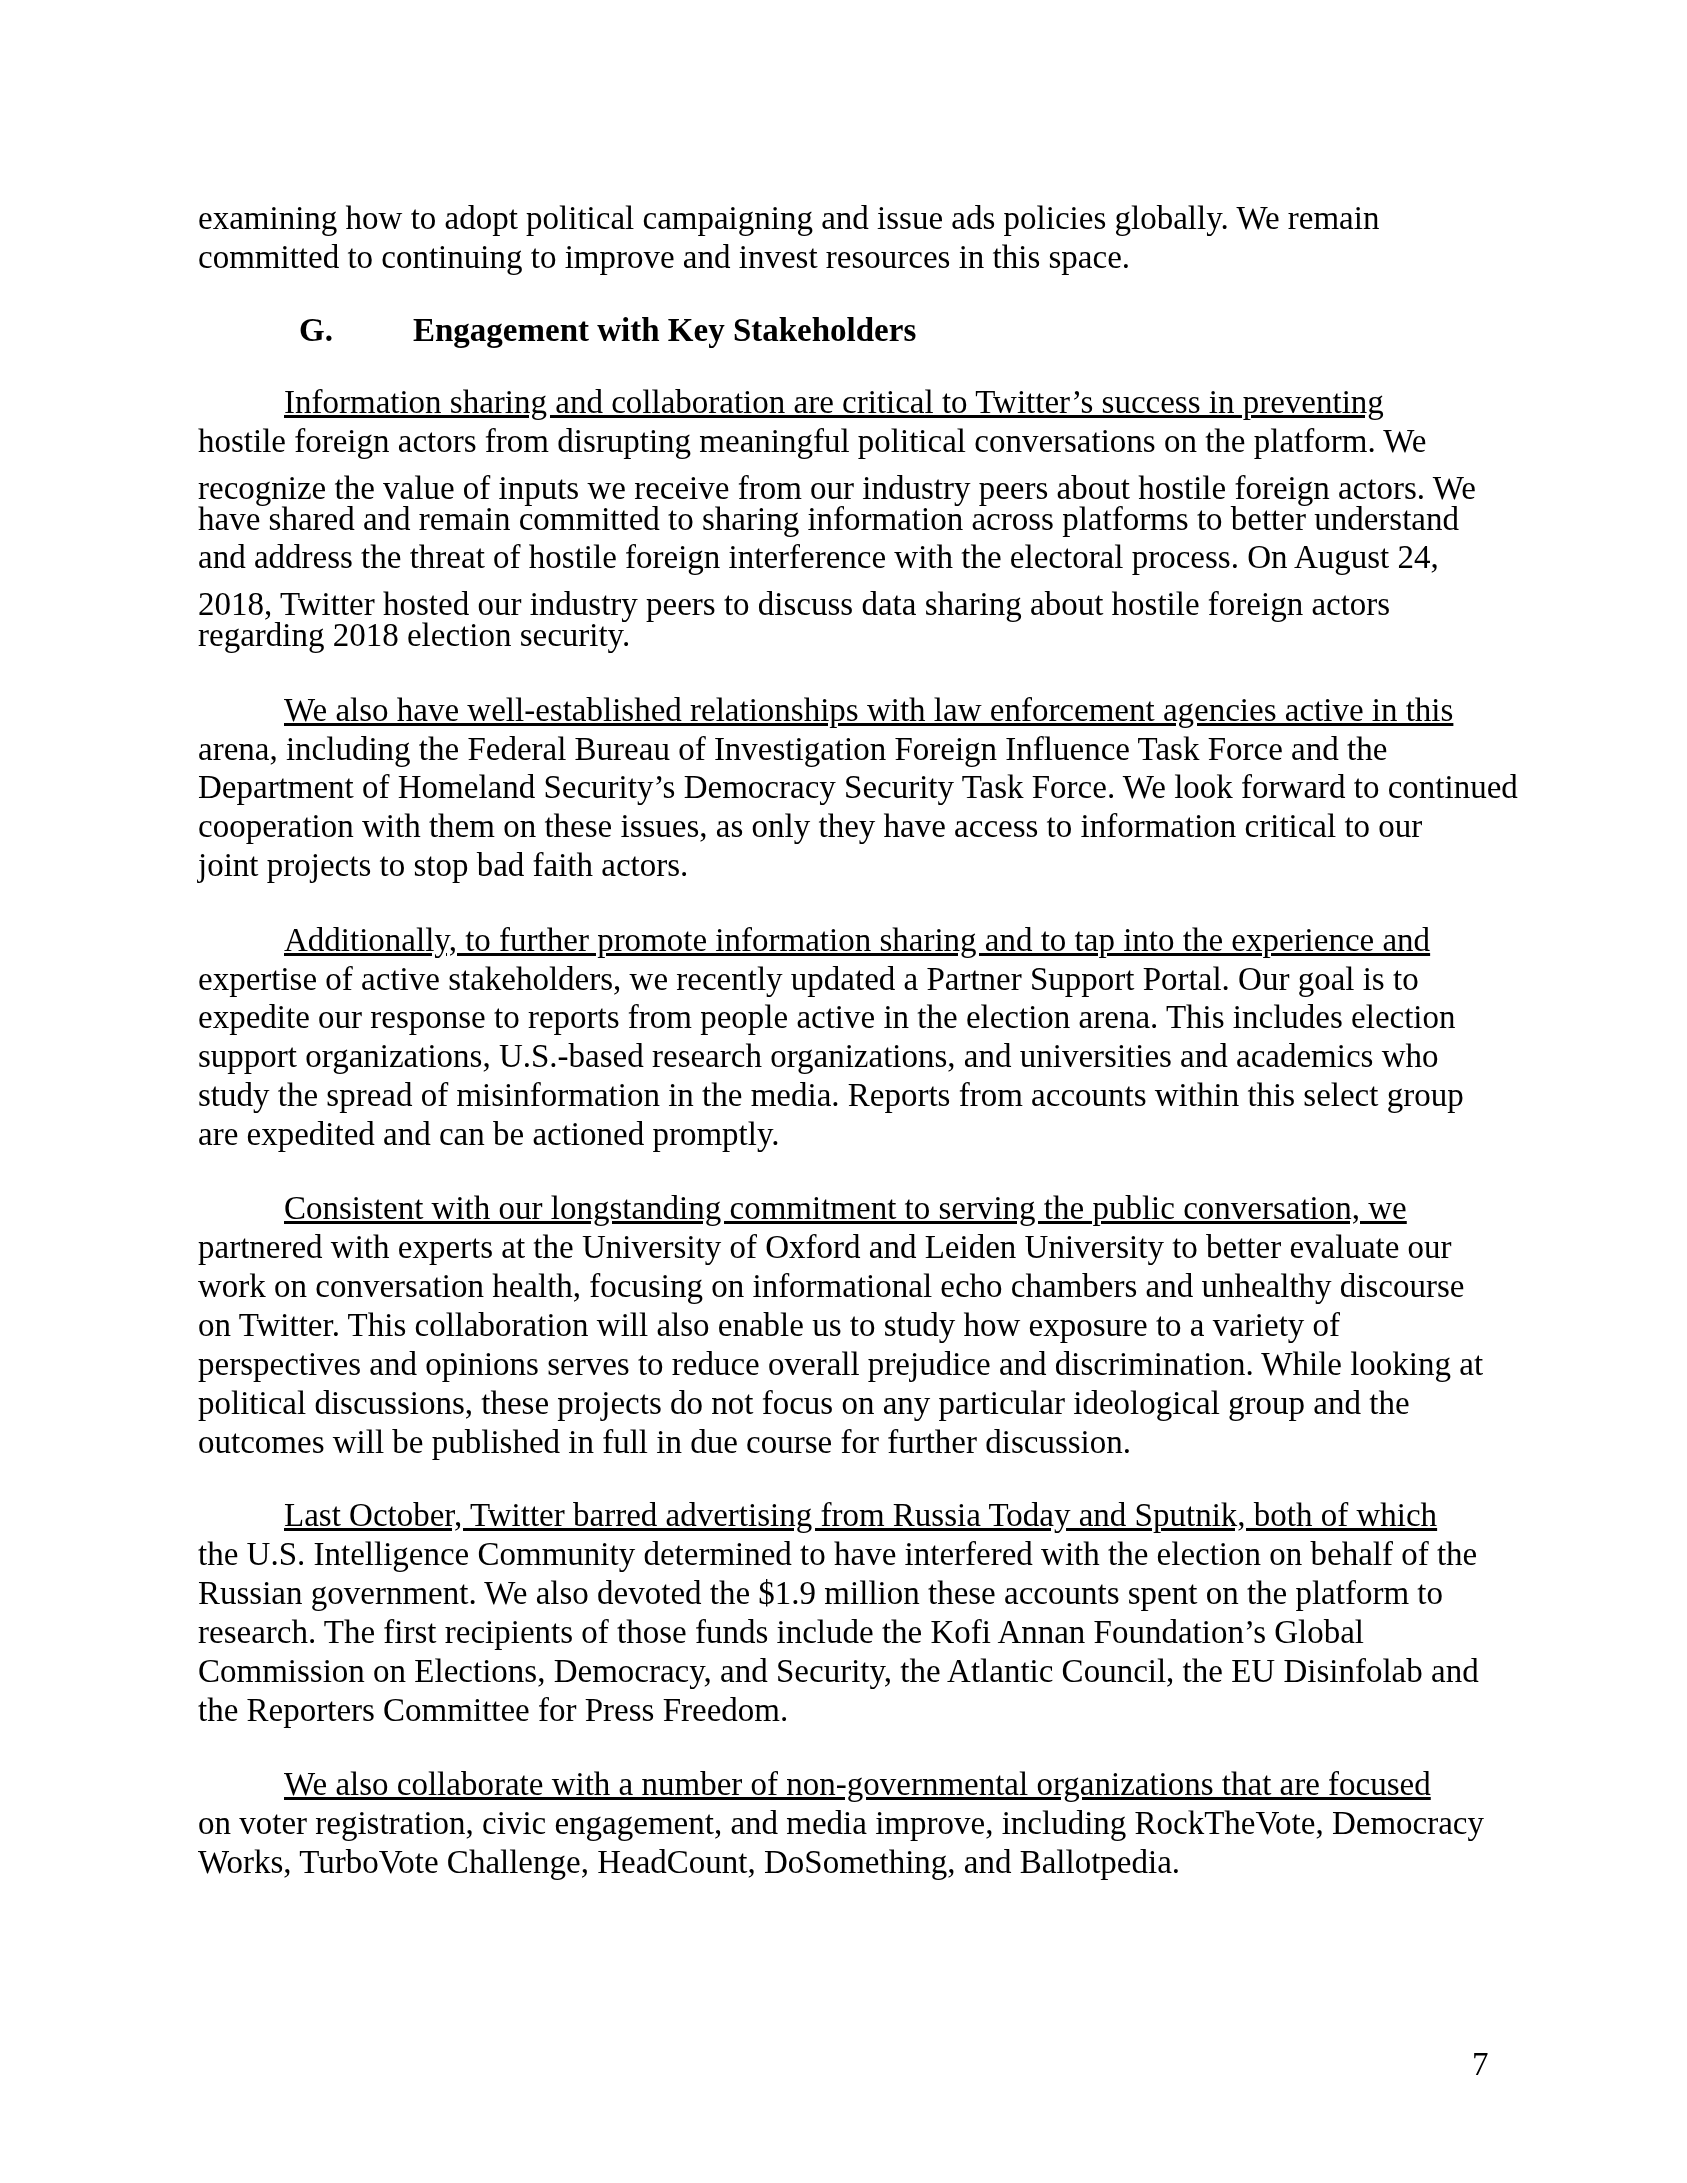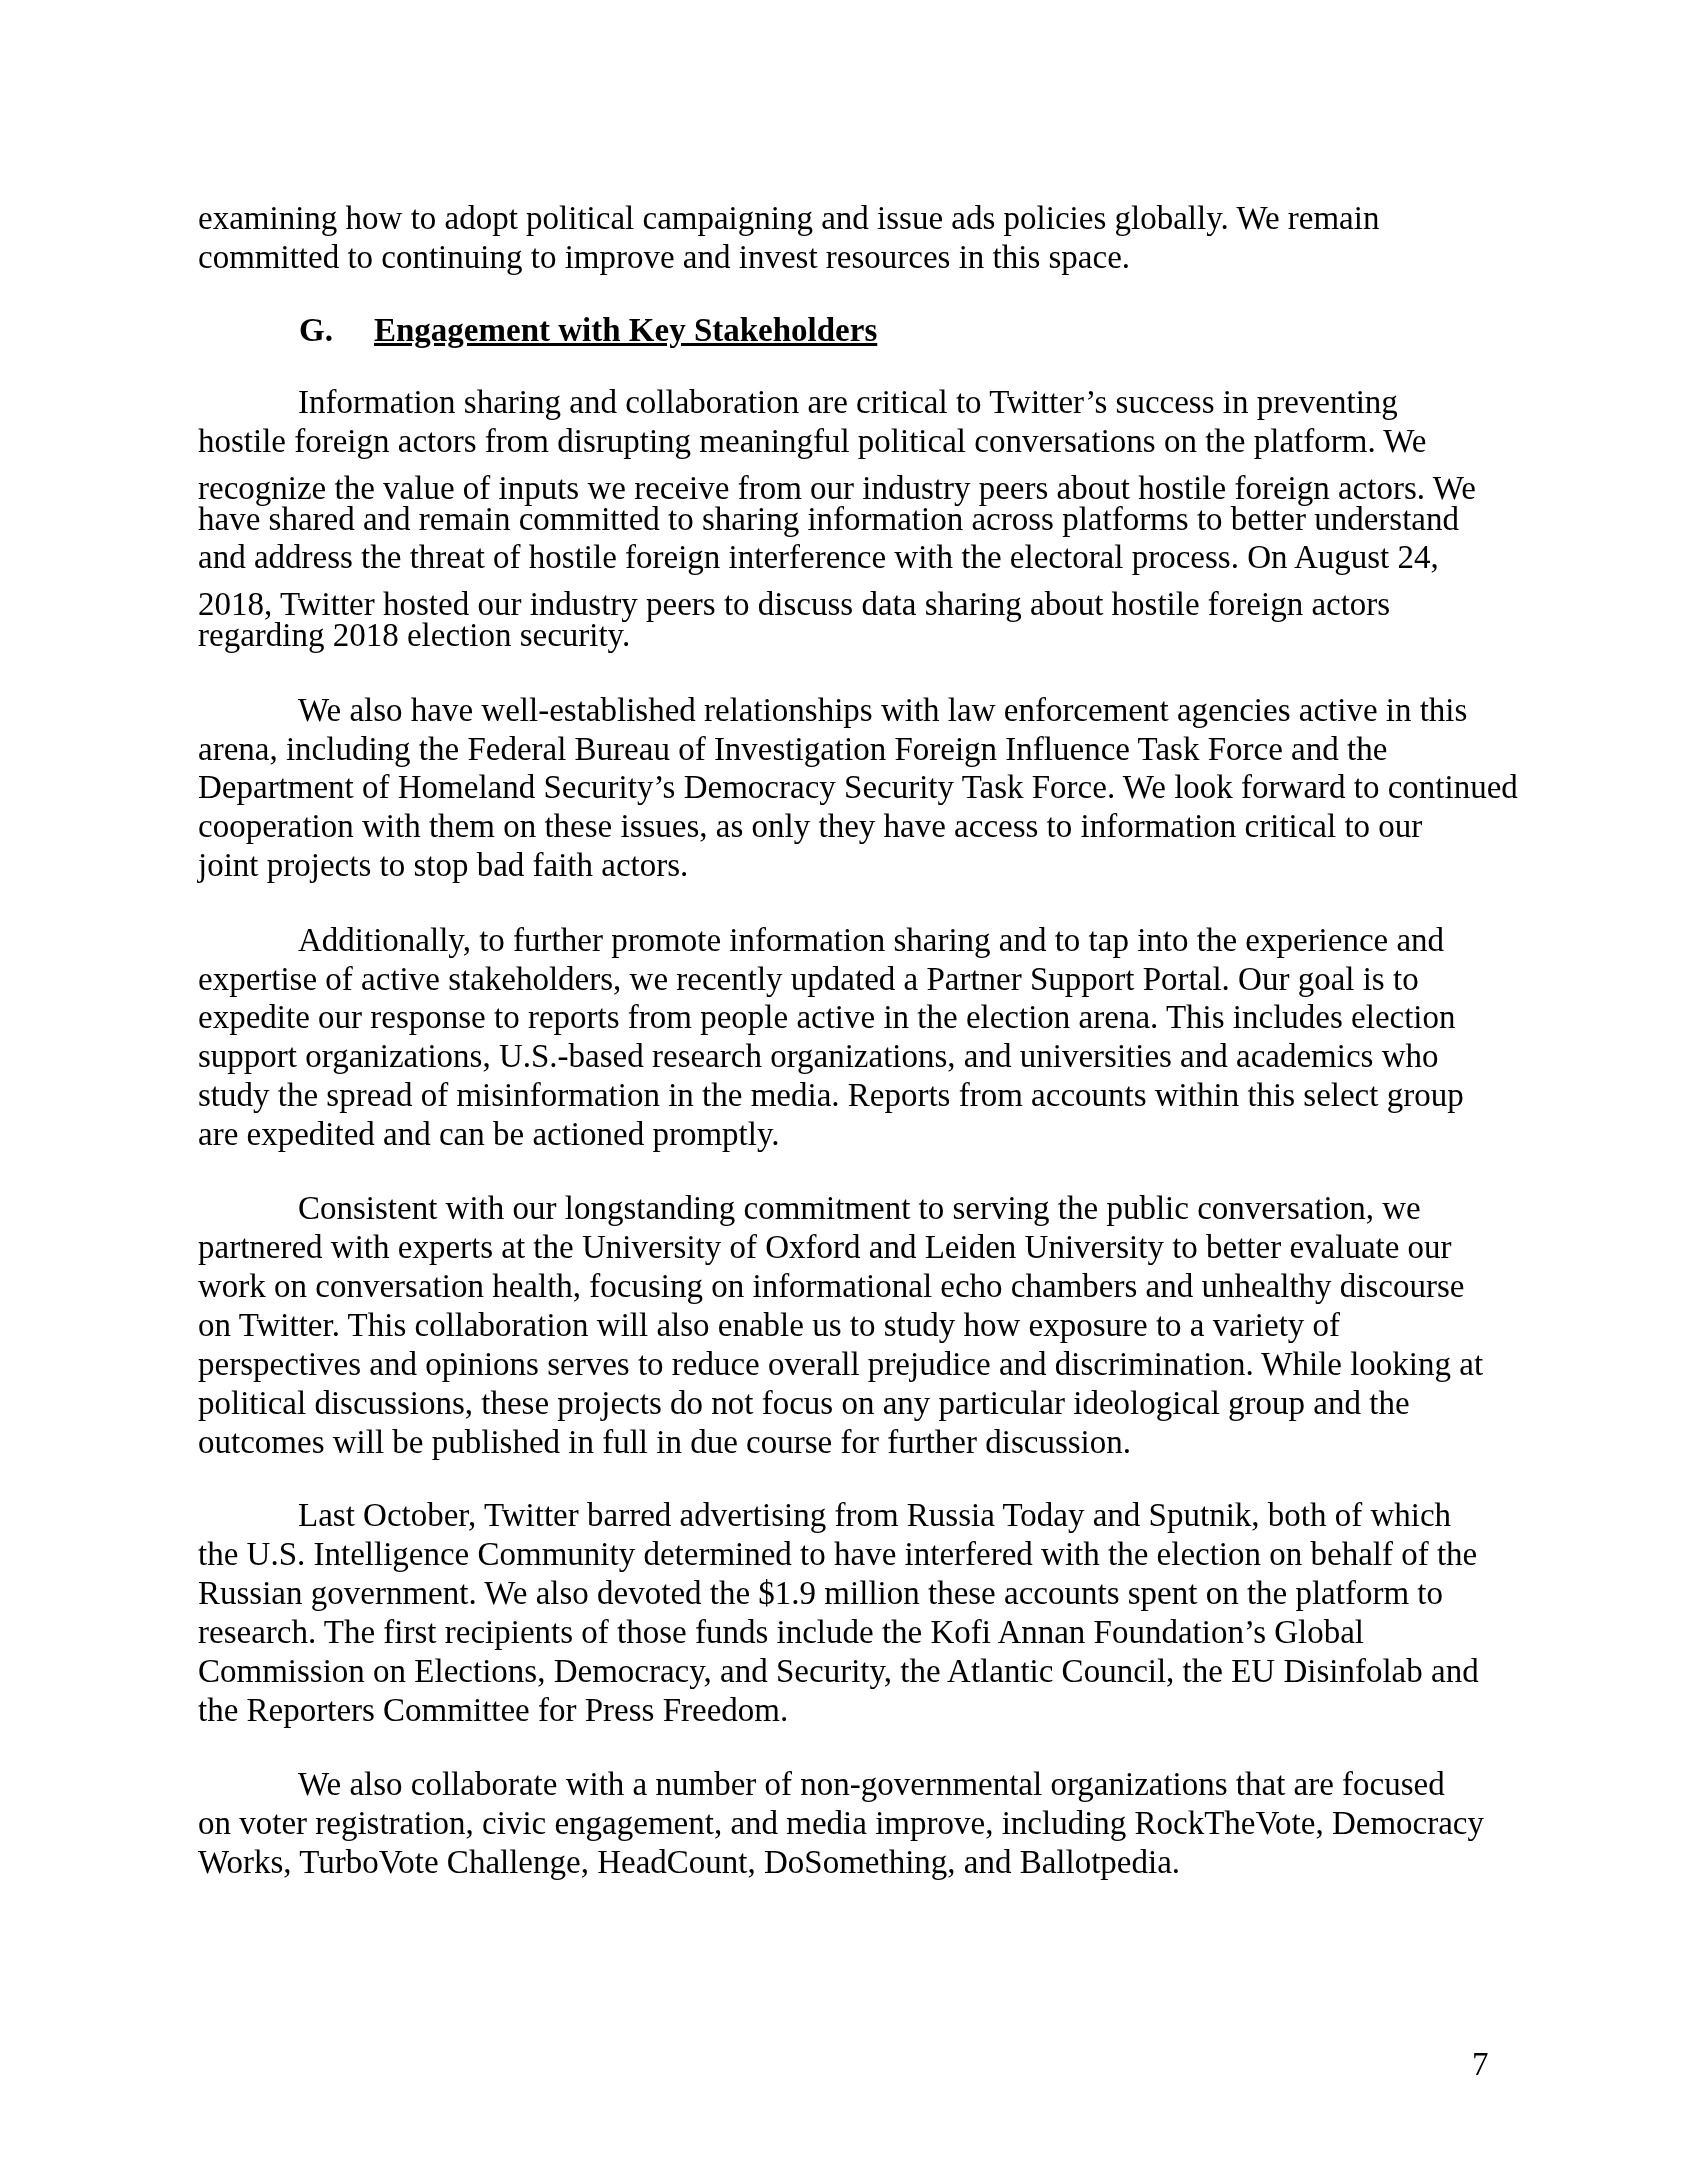--- a/index.html
+++ b/index.html
@@ -26,31 +26,31 @@
     }
     .line {
       position: absolute;
       left: 198px;
       font-size: 33px;
       line-height: 33px;
       height: 33px;
       white-space: nowrap;
       margin: 0;
     }
-    .indent { left: 298px; }
+    .indent { left: 284px; text-decoration: underline; }
     .heading {
       position: absolute;
       font-size: 33px;
       line-height: 33px;
       height: 33px;
       font-weight: bold;
       white-space: nowrap;
     }
     .heading-num { left: 299px; }
-    .heading-text { left: 374px; text-decoration: underline; }
+    .heading-text { left: 413px; }
     .page-number {
       position: absolute;
       left: 1472px;
       font-size: 33px;
       line-height: 33px;
       height: 33px;
     }
   </style>
 </head>
 <body>

